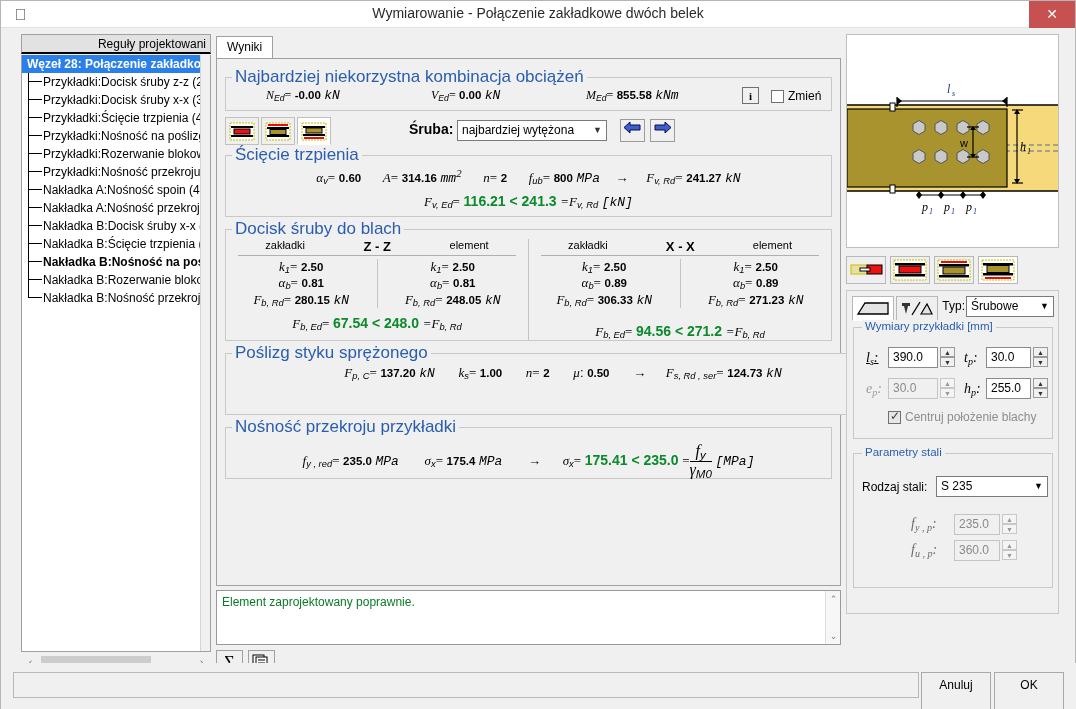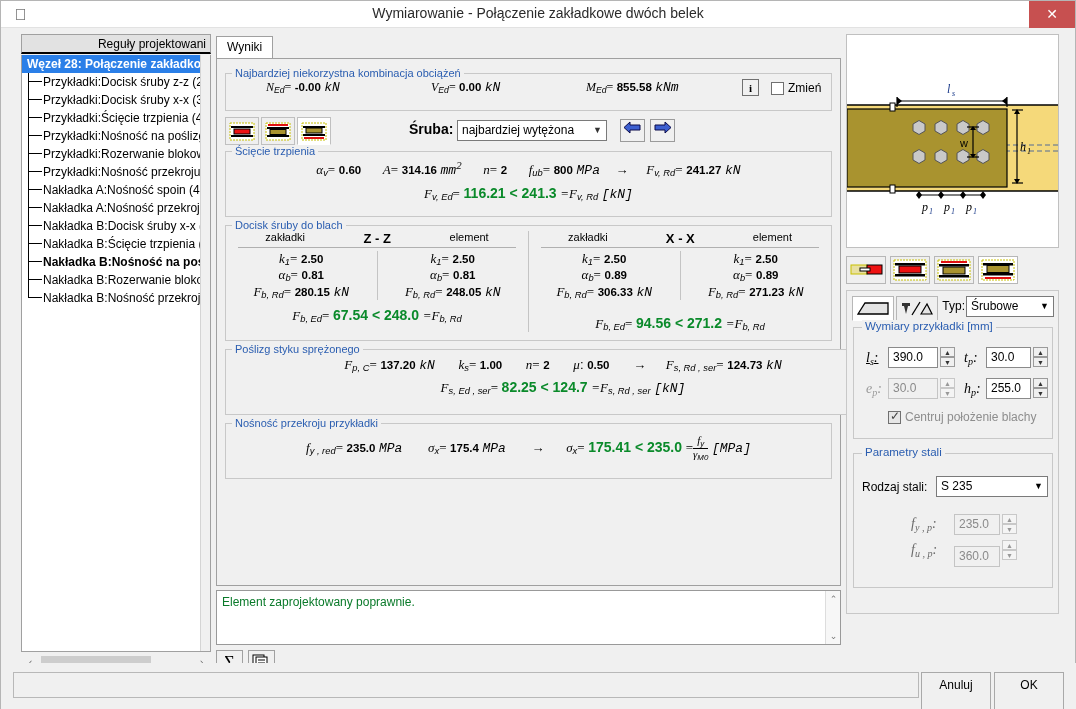--- a/index.html
+++ b/index.html
@@ -37,21 +37,21 @@
   .hscroll .arr.l { left:2px; } .hscroll .arr.r { right:2px; }
   .hscroll .thumb { position:absolute; left:20px; top:2px; width:110px; height:13px; background:#cdcdcd; }
 
   
   .main-panel { position:absolute; left:215px; top:33px; width:625px; height:620px; }
   .tab-strip { position:relative; height:24px; }
   .tab { position:absolute; left:0; top:2px; height:23px; padding:3px 10px 0 10px; background:#fff; border:1px solid #a0a0a0; border-bottom:none; font-size:12px; cursor:pointer; }
   .content-frame { position:absolute; left:0; top:24px; width:625px; height:528px; background:#f0f0f0; border:1px solid #a0a0a0; }
 
   fieldset.grp { position:absolute; margin:0; padding:0; border:1px solid #c8c8c8; background:#f0f0f0; }
-  fieldset.grp > legend { font-size:11px; color:#2a5db0; padding:0 3px; margin-left:6px; }
+  fieldset.grp > legend { font-size:17px; color:#2a5db0; padding:0 3px; margin-left:6px; }
 
   .combo-grp { left:8px; top:8px; width:607px; height:44px; }
   .formula { font-family:"Liberation Serif", serif; }
   .var { font-style:italic; font-family:"Liberation Serif", serif; }
   .sub { font-size:0.72em; vertical-align:-0.25em; font-style:italic; }
   .num { font-weight:bold; font-size:11.5px; font-family:"Liberation Sans", sans-serif; }
   .unit { font-style:italic; font-family:Liberation Mono, monospace; font-size:13px; }
   .green { color:#0a8a2a; font-weight:bold; font-size:14px; }
 
   .info-btn { display:inline-block; width:17px; height:17px; border:1px solid #707070; background:#f0f0f0; text-align:center; line-height:16px; font-weight:bold; font-size:11px; font-family:"Liberation Serif",serif; cursor:pointer; vertical-align:middle; }
@@ -325,37 +325,31 @@
         <fieldset class="grp g-poslizg">
           <legend>Poślizg styku sprężonego</legend>
           <div class="row" style="margin-top:2px; font-size:13px;">
             <span style="margin-right:20px;"><span class="var">F</span><span class="sub">p, C</span><span class="formula">=</span> <span class="num">137.20</span> <span class="unit">kN</span></span>
             <span style="margin-right:20px;"><span class="var">k</span><span class="sub">s</span><span class="formula">=</span> <span class="num">1.00</span></span>
             <span style="margin-right:20px;"><span class="var">n</span><span class="formula">=</span> <span class="num">2</span></span>
             <span style="margin-right:20px;"><span class="var">μ</span>: <span class="num">0.50</span></span>
             <span style="margin-right:16px;">→</span>
             <span><span class="var">F</span><span class="sub">s, Rd , ser</span><span class="formula">=</span> <span class="num">124.73</span> <span class="unit">kN</span></span>
           </div>
-          <div class="row" style="margin-top:6px; font-size:13px;">
-            <span class="var">F</span><span class="sub">s, Ed , ser</span><span class="formula">=</span>
-            <span class="green">82.25 &lt; 124.7</span>
-            <span class="var">=F</span><span class="sub">s, Rd , ser</span>
-            <span class="unit">[kN]</span>
-          </div>
         </fieldset>
 
         <fieldset class="grp g-nosnosc">
           <legend>Nośność przekroju przykładki</legend>
           <div class="row" style="margin-top:6px; font-size:13px;">
             <span style="margin-right:22px;"><span class="var">f</span><span class="sub">y , red</span><span class="formula">=</span> <span class="num">235.0</span> <span class="unit">MPa</span></span>
             <span style="margin-right:22px;"><span class="var">σ</span><span class="sub">x</span><span class="formula">=</span> <span class="num">175.4</span> <span class="unit">MPa</span></span>
             <span style="margin-right:18px;">→</span>
             <span><span class="var">σ</span><span class="sub">x</span><span class="formula">=</span>
               <span class="green">175.41 &lt; 235.0</span>
-              <span class="formula">=</span><span style="display:inline-block; vertical-align:middle; text-align:center; font-size:11px; line-height:1.05;">
+              <span class="formula">=</span><span style="display:inline-block; vertical-align:middle; text-align:center; font-size:16px; line-height:1.05;">
                 <span style="display:block; border-bottom:1px solid #000; padding:0 2px;"><span class="var">f</span><span class="sub">y</span></span>
                 <span style="display:block;"><span class="var">γ</span><span class="sub">M0</span></span>
               </span>
               <span class="unit">[MPa]</span>
             </span>
           </div>
         </fieldset>
 
       </div>
     </div>
@@ -558,21 +552,21 @@
           <span>S 235</span>
           <span class="cv">▼</span>
         </div>
         <div class="lbl" style="left:57px; top:62px; color:#6a6a6a;"><span>f</span><span class="sub">y , p</span>:</div>
         <div class="fld dis" style="left:100px; top:60px; width:46px;">235.0</div>
         <div class="spin dis" style="left:148px; top:60px;">
             <div class="up">▲</div>
             <div class="dn">▼</div>
           </div>
         <div class="lbl" style="left:57px; top:88px; color:#6a6a6a;"><span>f</span><span class="sub">u , p</span>:</div>
-        <div class="fld dis" style="left:100px; top:92px; width:46px;">360.0</div>
+        <div class="fld dis" style="left:100px; top:86px; width:46px;">360.0</div>
         <div class="spin dis" style="left:148px; top:86px;">
             <div class="up">▲</div>
             <div class="dn">▼</div>
           </div>
       </div>
     </div>
   </div>
 
   <div class="bottom-bar">
     <div class="status-field"></div>

